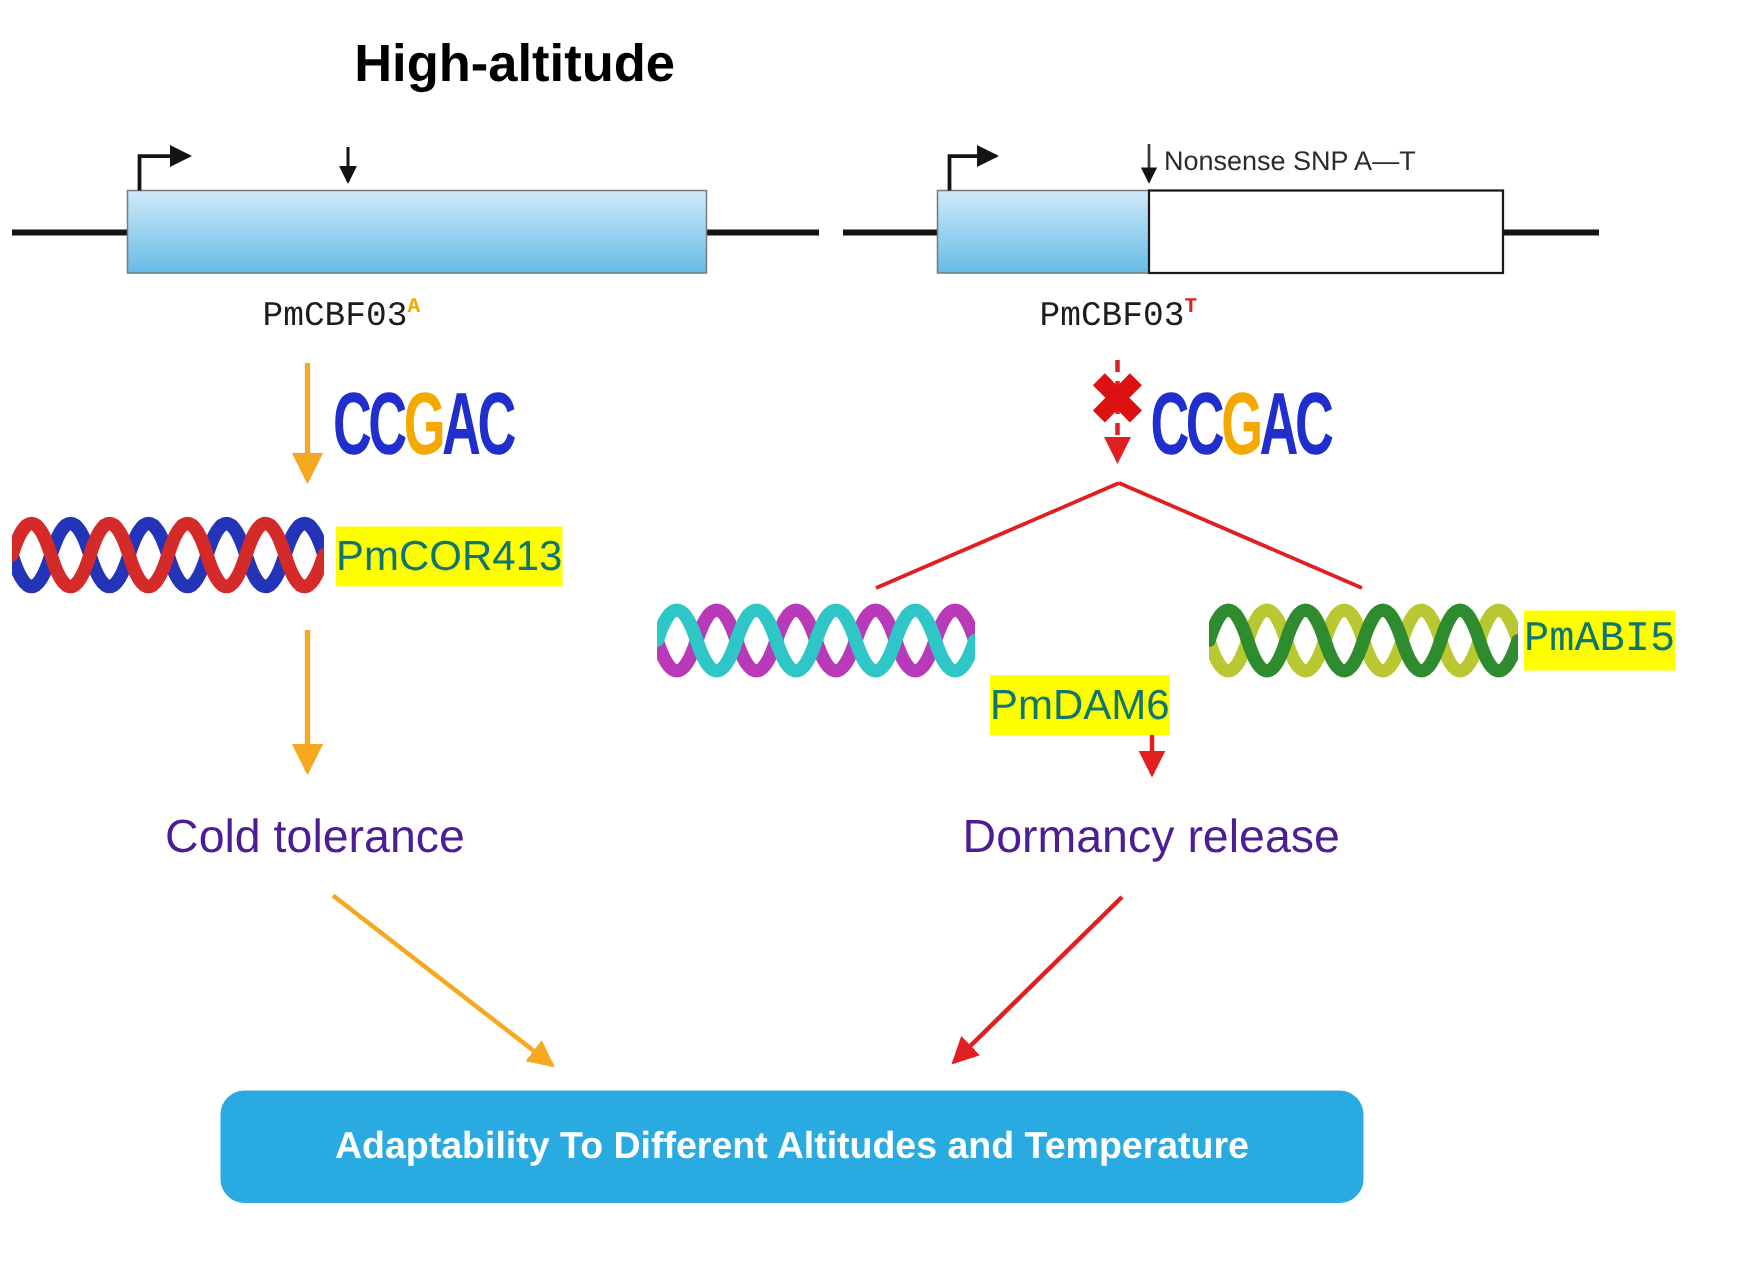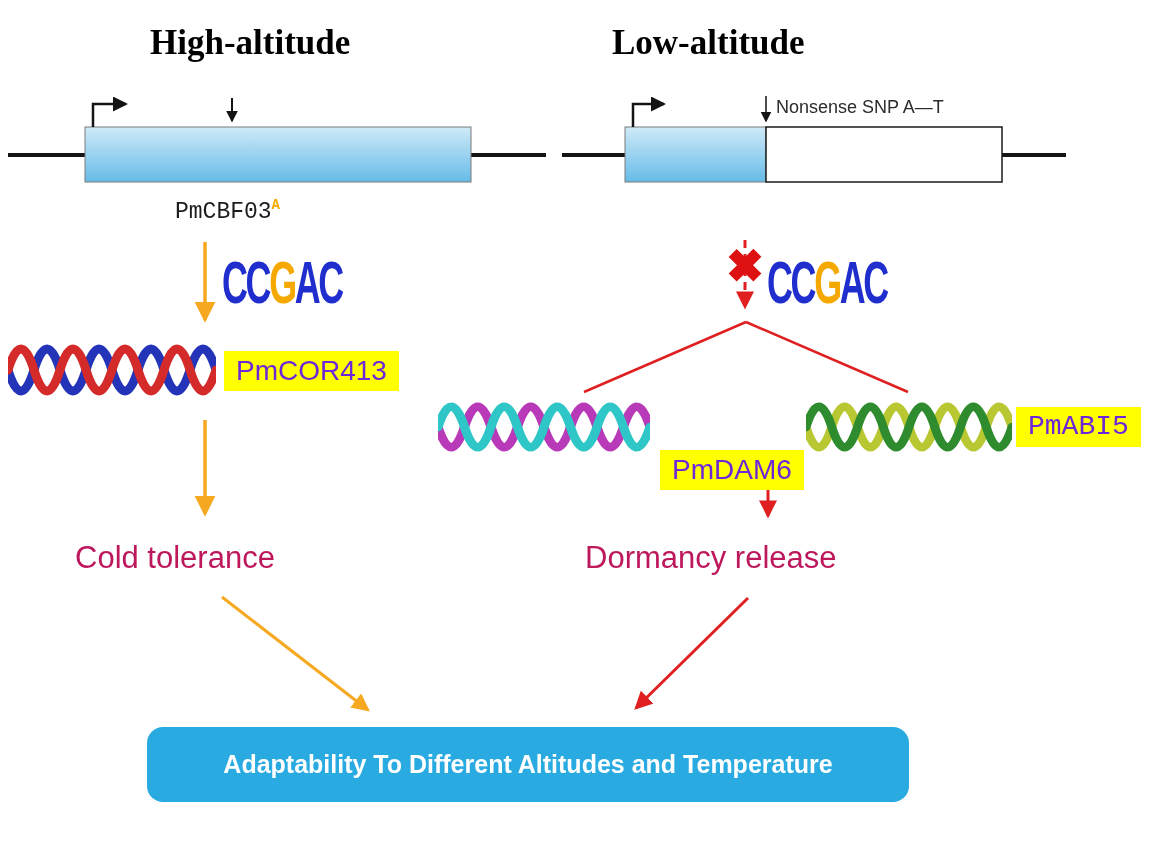--- a/index.html
+++ b/index.html
@@ -1,27 +1,27 @@
 <!DOCTYPE html>
 <html><head>
 <meta charset="utf-8">
 <style>
   * { box-sizing: border-box; }
   html, body { margin: 0; padding: 0; }
   body { width: 1160px; height: 852px; background: #ffffff; font-family: "Liberation Sans", sans-serif; }
   .canvas { position: relative; width: 1160px; height: 852px; background: #ffffff; overflow: hidden; }
   .overlay { position: absolute; left: 0; top: 0; width: 1160px; height: 852px; }
   .abs { position: absolute; }
-  .title { font-family: Liberation Serif, serif; font-weight: 700; font-size: 35px; color: #000; text-align: left; line-height: 1.1; }
+  .title { font-family: Liberation Sans, sans-serif; font-weight: 700; font-size: 35px; color: #000; text-align: right; line-height: 1.1; }
   .gene-label { font-size: 23px; color: #1c1c1c; text-align: center; line-height: 1.1; font-family: Liberation Mono, monospace; }
   .gene-label sup { font-weight: 700; font-size: 14px; }
   .motif { display: flex; transform-origin: top left; transform: scale(0.78, 1.28); font-weight: 800; font-size: 46px; line-height: 1; letter-spacing: -3px; }
   .motif span { display: inline-block; }
-  .hl-label { background: #ffff00; color: #6d28d9; font-size: 28px; padding: 4px 12px; line-height: 1.15; white-space: nowrap; }
-  .phen { font-size: 31px; color: #be185d; text-align: left; line-height: 1.1; }
+  .hl-label { background: #ffff00; color: #0f766e; font-size: 28px; padding: 4px 0; line-height: 1.15; white-space: nowrap; }
+  .phen { font-size: 31px; color: #4c1d95; text-align: center; line-height: 1.1; }
   .cross { font-size: 46px; font-weight: 900; text-align: center; line-height: 1; }
   .outcome { display: flex; align-items: center; justify-content: center; border-radius: 16px; font-weight: 700; font-size: 25px; text-align: center; padding: 0 15px; }
   .helix { position: absolute; }
   .helix path { fill: none; stroke-width: 9; stroke-linecap: round; }
   .snp-text { font-family: "Liberation Sans", sans-serif; font-size: 18px; fill: #2b2b2b; }
 </style>
 </head>
 <body>
 
 <div class="canvas">
@@ -64,24 +64,26 @@
     <line x1="222" y1="597" x2="368" y2="710" stroke-width="3" marker-end="url(#ahOrange)" stroke="#f5a820"></line>
 
     <line x1="745" y1="240" x2="745" y2="307" stroke-width="3" stroke-dasharray="8,6" marker-end="url(#ahRed)" stroke="#e02020"></line>
     <line x1="746" y1="322" x2="584" y2="392" stroke-width="2.5" stroke="#e02020"></line>
     <line x1="746" y1="322" x2="908" y2="392" stroke-width="2.5" stroke="#e02020"></line>
     <line x1="768" y1="468" x2="768" y2="516" stroke-width="3" marker-end="url(#ahRed)" stroke="#e02020"></line>
     <line x1="748" y1="598" x2="636" y2="708" stroke-width="3" marker-end="url(#ahRed)" stroke="#e02020"></line>
   </svg>
 
   <div class="abs title" style="left:150px;top:24px;width:300px">High-altitude</div>
-  <div class="abs title" style="left:612px;top:24px;width:265px">Low-altitude</div>
 
   <div class="abs gene-label" style="left:140px;top:198px;width:175px">
     <span>PmCBF03</span><sup style="color: rgb(245, 168, 0);">A</sup>
+  </div>
+  <div class="abs gene-label" style="left:658px;top:198px;width:175px">
+    <span>PmCBF03</span><sup style="color: rgb(224, 32, 32);">T</sup>
   </div>
 
   <div class="abs motif" style="left:222px;top:253px">
     <span style="color: rgb(31, 46, 204);">C</span>
     <span style="color: rgb(31, 46, 204);">C</span>
     <span style="color: rgb(245, 168, 0);">G</span>
     <span style="color: rgb(31, 46, 204);">A</span>
     <span style="color: rgb(31, 46, 204);">C</span>
   </div>
   <div class="abs motif" style="left:767px;top:253px">

